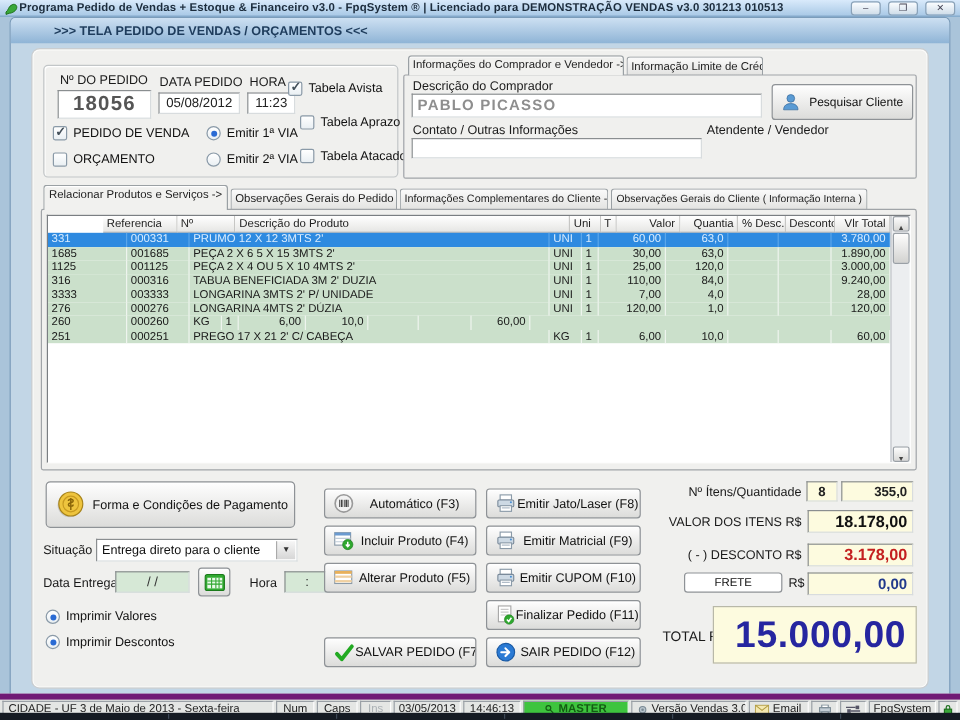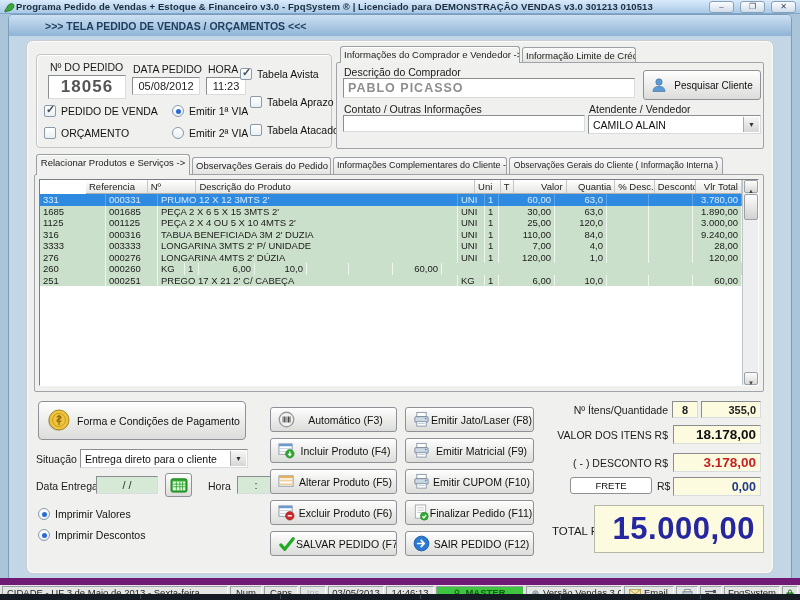--- a/index.html
+++ b/index.html
@@ -93,21 +93,21 @@
   .sthumb { position:absolute; left:1px; top:14px; width:14px; height:26px;
     background:linear-gradient(#fdfdfd,#d2d2d0); border:1px solid #9aa0a6; border-radius:2px; }
 
   
   .yfield { background:#fdfbdf; }
   .total-big { position:absolute; left:594px; top:505px; width:170px; height:48px;
     background:#fdfbdf; border:1px solid #b8b8a8; display:flex; align-items:center; justify-content:flex-end;
     padding-right:8px; font-size:31px; font-weight:bold; color:#2626a0; letter-spacing:0.5px;padding-left:19px; }
 
   
-  .statusbar { position:absolute; left:0; top:578px; width:800px; height:16px; background:#e4e6e4; border-top:7px solid #701a75; }
+  .statusbar { position:absolute; left:0; top:578px; width:800px; height:16px; background:#e4e6e4; border-top:5px solid #701a75; }
   .seg { position:absolute; top:1px; height:14px; border:1px solid; border-color:#9aa0a6 #fdfdfd #fdfdfd #9aa0a6;
     background:#e4e6e4; font-size:9.5px; line-height:12px; padding:0 4px; color:#222;
     display:flex; align-items:center; gap:3px; overflow:hidden; white-space:nowrap; }
   .seg.c { justify-content:center; }
   .seg.dim { color:#aab0b4; }
   .seg.master { background:#3ec43e; color:#135c13; font-weight:bold; justify-content:center; }
   .darkstrip { position:absolute; left:0; top:594px; width:800px; height:6px; background:#151b23; }
   .darkstrip span { position:absolute; top:1px; width:1px; height:4px; background:#3c4856; }
 
   .pablo { font-weight:bold; color:#8e8e8e; letter-spacing:1px; font-size:12.5px; }
@@ -183,24 +183,20 @@
         <svg width="16" height="16" viewBox="0 0 16 16">
           <circle cx="8" cy="5" r="3.2" fill="#5a9bd4" stroke="#3a6b9c" stroke-width=".6"></circle>
           <path d="M2 14.5c0-3.6 2.7-5.2 6-5.2s6 1.6 6 5.2z" fill="#5a9bd4" stroke="#3a6b9c" stroke-width=".6"></path>
         </svg>
       </span>
     <span class="lb" style="font-size:10px">Pesquisar Cliente</span>
   </div>
   <span class="lbl" style="left:344px;top:103px;z-index:5">Contato / Outras Informações</span>
   <div class="field" style="left:343px;top:115px;width:242px;height:17px;z-index:5"></div>
   <span class="lbl" style="left:589px;top:103px;z-index:5">Atendente / Vendedor</span>
-  <div class="combo" style="left:588px;top:115px;width:173px;height:19px;z-index:5">
-    <span>CAMILO ALAIN</span>
-    <span class="combo-btn"></span>
-  </div>
 
   <div class="tab active" style="left:36px;top:154px;width:154px;height:21px">Relacionar Produtos e Serviços -&gt;</div>
   <div class="tab" style="left:192px;top:157px;width:139px;height:18px">Observações Gerais do Pedido -&gt;</div>
   <div class="tab" style="left:333px;top:157px;width:174px;height:18px;font-size:9px">Informações Complementares do Cliente -&gt;</div>
   <div class="tab" style="left:509px;top:157px;width:214px;height:18px;font-size:8.6px">Observações Gerais do Cliente ( Informação Interna )</div>
   <div class="tabpanel" style="left:34px;top:174px;width:730px;height:218px"></div>
 
   <div class="grid-sunken" style="z-index:4"></div>
   <div class="theader" style="z-index:5">
       <span class="hcell" style="width: 66px; margin-left: 46px;">Referencia</span>
@@ -393,33 +389,20 @@
     <span class="ic">
         <svg width="17" height="17" viewBox="0 0 18 18">
           <rect x="1" y="3" width="15" height="11" fill="#fff" stroke="#8a9aa8"></rect>
           <rect x="1" y="3" width="15" height="2.5" fill="#e8b05a"></rect>
           <rect x="1" y="7" width="15" height="2" fill="#f0d0a0"></rect>
           <rect x="1" y="11" width="15" height="2" fill="#f0d0a0"></rect>
         </svg>
       </span>
     <span class="lb">Alterar Produto (F5)</span>
   </div>
-  <div class="btn" style="left:270px;top:500px;width:127px;height:25px">
-    <span class="ic">
-        <svg width="17" height="17" viewBox="0 0 18 18">
-          <rect x="1" y="2" width="14" height="11" fill="#fff" stroke="#8a9aa8"></rect>
-          <rect x="1" y="2" width="14" height="2.5" fill="#6a9ad0"></rect>
-          <line x1="1" y1="7" x2="15" y2="7" stroke="#c0ccd8"></line>
-          <line x1="1" y1="10" x2="15" y2="10" stroke="#c0ccd8"></line>
-          <circle cx="12.5" cy="12.5" r="4.5" fill="#cc2a2a" stroke="#8a1a1a" stroke-width=".6"></circle>
-          <line x1="10.3" y1="12.5" x2="14.7" y2="12.5" stroke="#fff" stroke-width="1.5"></line>
-        </svg>
-      </span>
-    <span class="lb">Excluir Produto (F6)</span>
-  </div>
   <div class="btn" style="left:270px;top:531px;width:127px;height:25px">
     <span class="ic">
         <svg width="18" height="16" viewBox="0 0 20 18">
           <path d="M3 10l4.5 5L17 3" stroke="#22aa22" stroke-width="3.6" fill="none" stroke-linecap="round" stroke-linejoin="round"></path>
         </svg>
       </span>
     <span class="lb">SALVAR PEDIDO (F7)</span>
   </div>
 
   <div class="btn" style="left:405px;top:407px;width:129px;height:25px">

